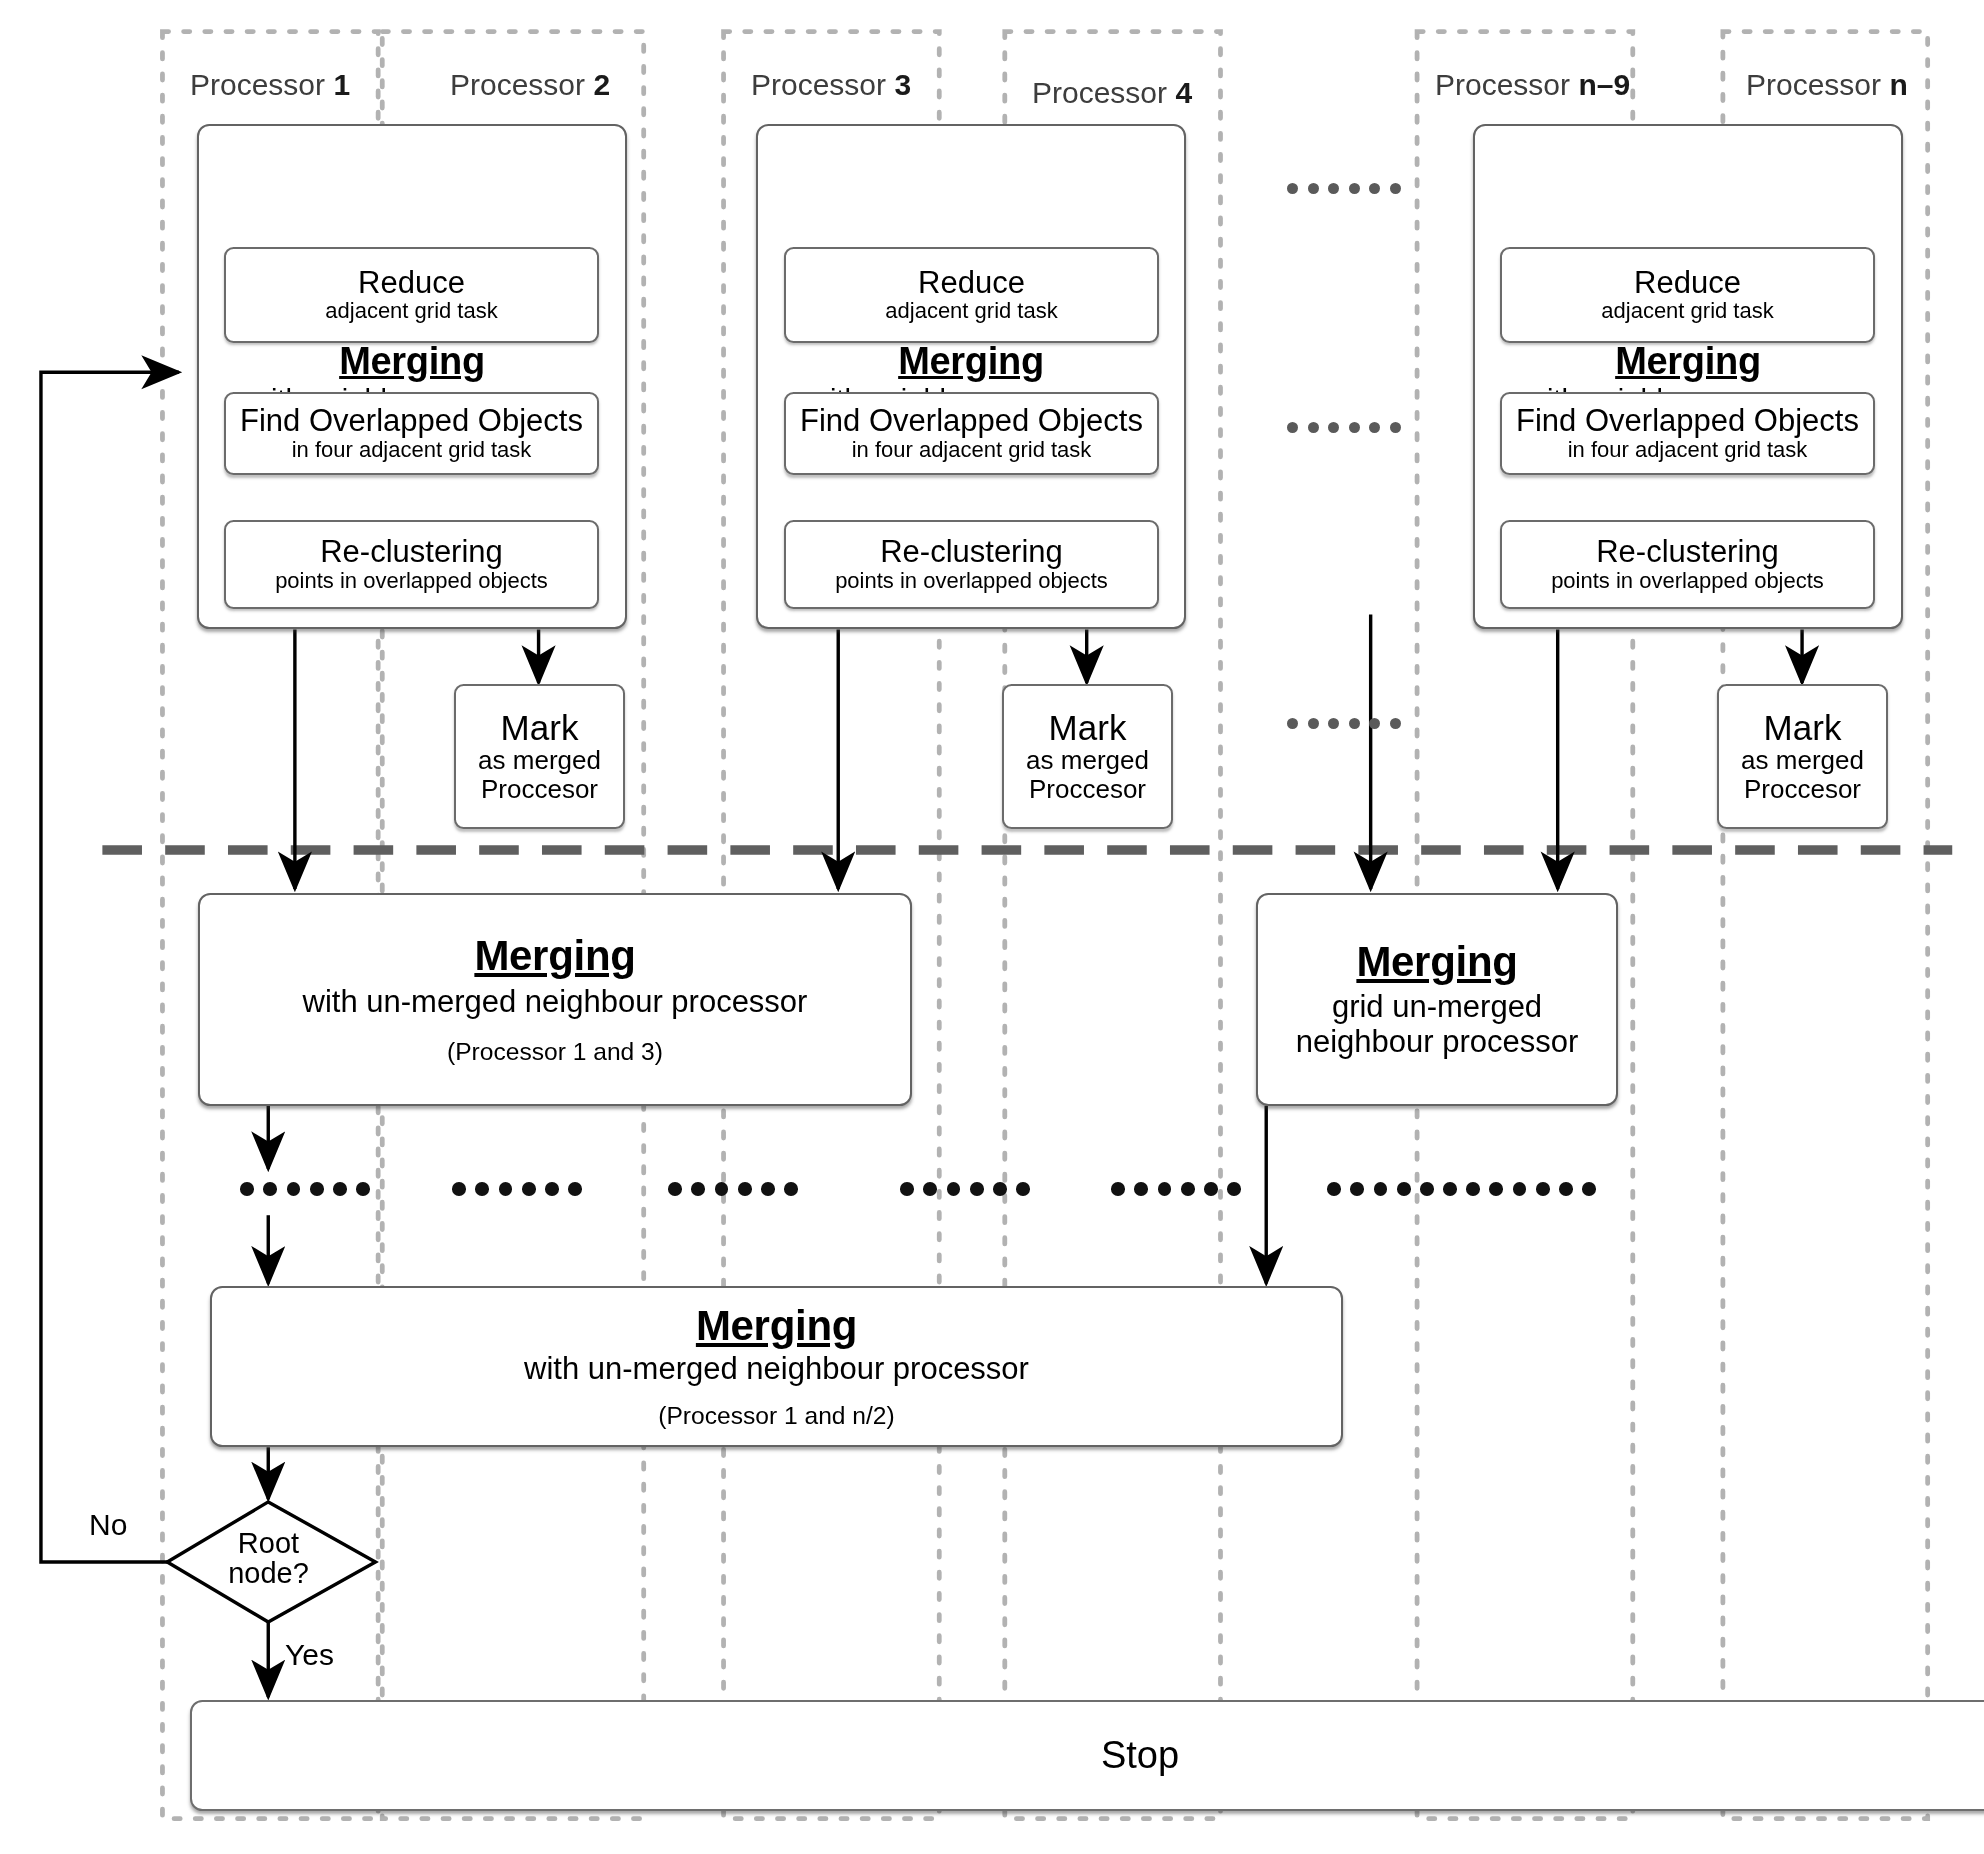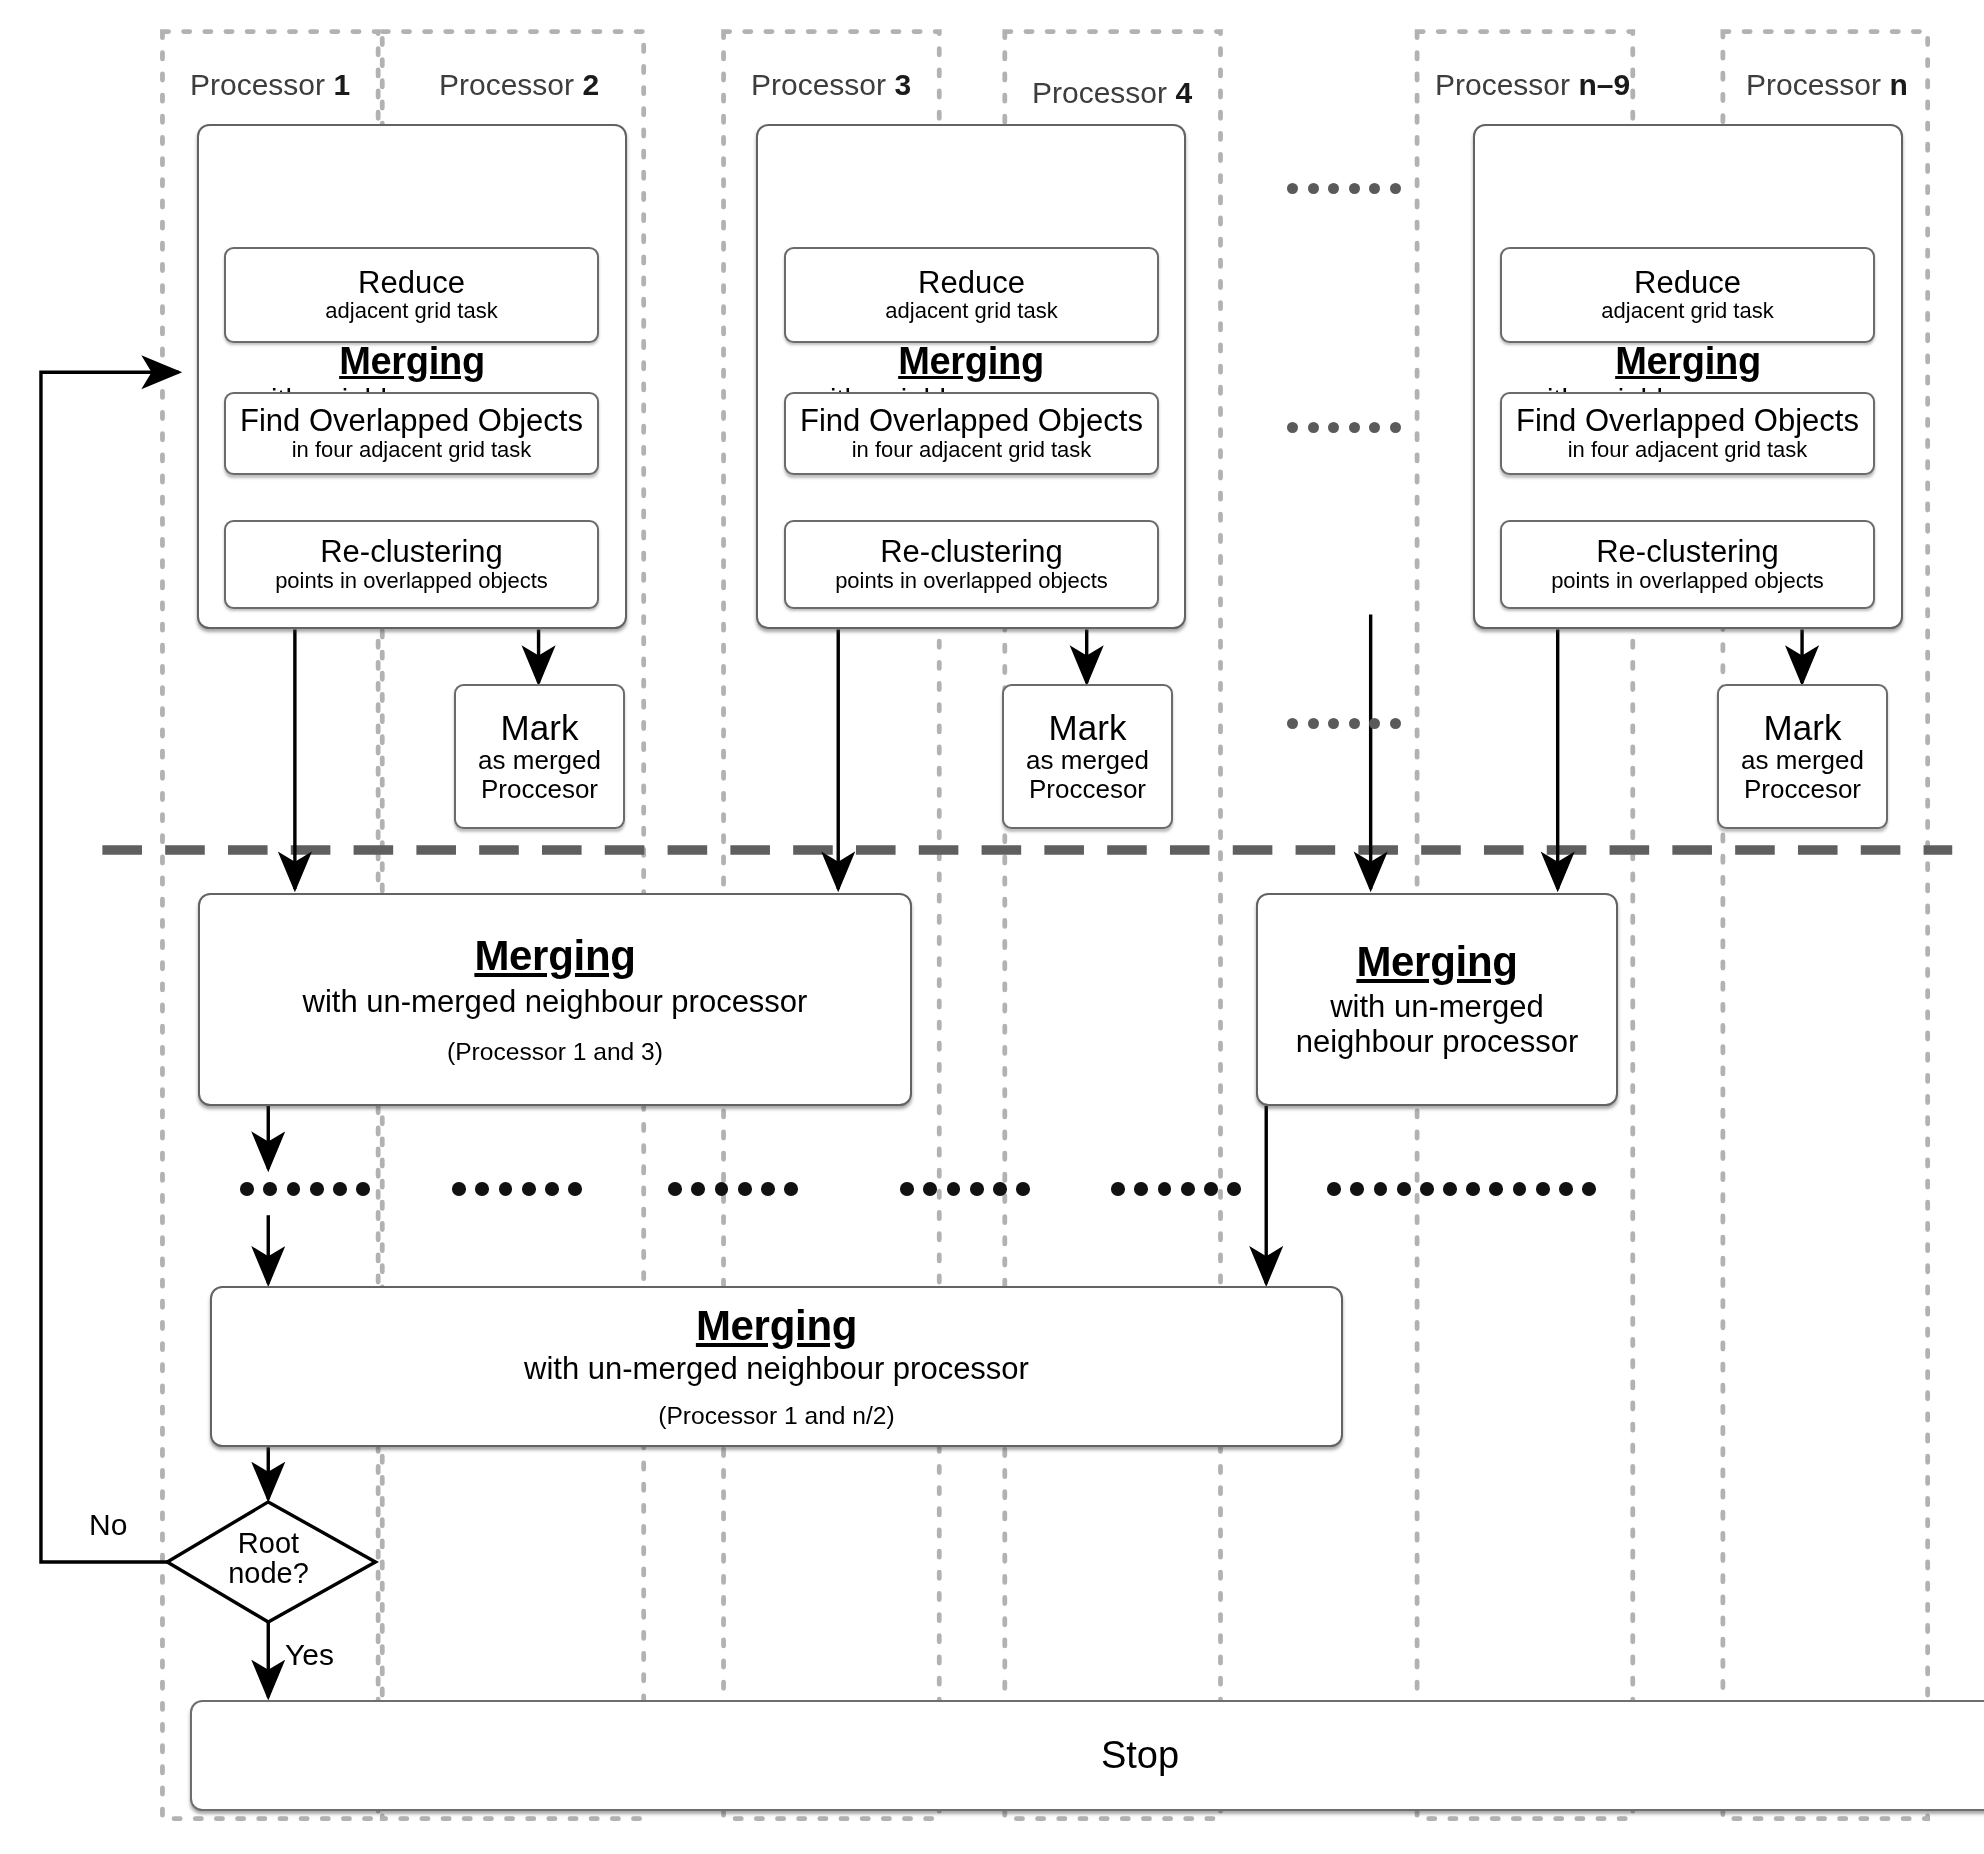--- a/index.html
+++ b/index.html
@@ -144,21 +144,21 @@
     <polygon points="393,2200 550,2288 393,2376 245,2288" fill="#ffffff" stroke="#000" stroke-width="5" stroke-linejoin="miter"></polygon>
 
     <line x1="393" y1="2376" x2="393" y2="2486" stroke="#000" stroke-width="5" marker-end="url(#ah)"></line>
 
     <path d="M245,2288 L60,2288 L60,545 L262,545" fill="none" stroke="#000" stroke-width="5" marker-end="url(#ah)"></path>
   </svg>
 
   <div class="lane-label" style="left:190px;top:68px;">
     <span>Processor</span> <b>1</b>
   </div>
-  <div class="lane-label" style="left:439px;top:68px;">
+  <div class="lane-label" style="left:450px;top:68px;">
     <span>Processor</span> <b>2</b>
   </div>
   <div class="lane-label" style="left:751px;top:68px;">
     <span>Processor</span> <b>3</b>
   </div>
   <div class="lane-label" style="left:1032px;top:76px;">
     <span>Processor</span> <b>4</b>
   </div>
   <div class="lane-label" style="left:1435px;top:68px;">
     <span>Processor</span> <b>n–9</b>
@@ -260,21 +260,21 @@
   </div>
 
   <div class="node bigmerge" style="left:198px;top:893px;width:714px;height:213px;">
     <div class="t1">Merging</div>
     <div class="t2" style="margin-top:6.8px;">with un-merged neighbour processor</div>
     <div class="t3" style="margin-top:18px;">(Processor 1 and 3)</div>
   </div>
 
   <div class="node bigmerge" style="left:1256px;top:893px;width:362px;height:213px;">
     <div class="t1">Merging</div>
-    <div class="t2" style="margin-top:6.8px;">with un-merged</div>
+    <div class="t2" style="margin-top:6.8px;">grid un-merged</div>
     <div class="t2">neighbour processor</div>
   </div>
 
   <div class="ell big" style="left:240px;top:1182px;">
     <i></i>
       <i></i>
       <i></i>
       <i></i>
       <i></i>
       <i></i>

